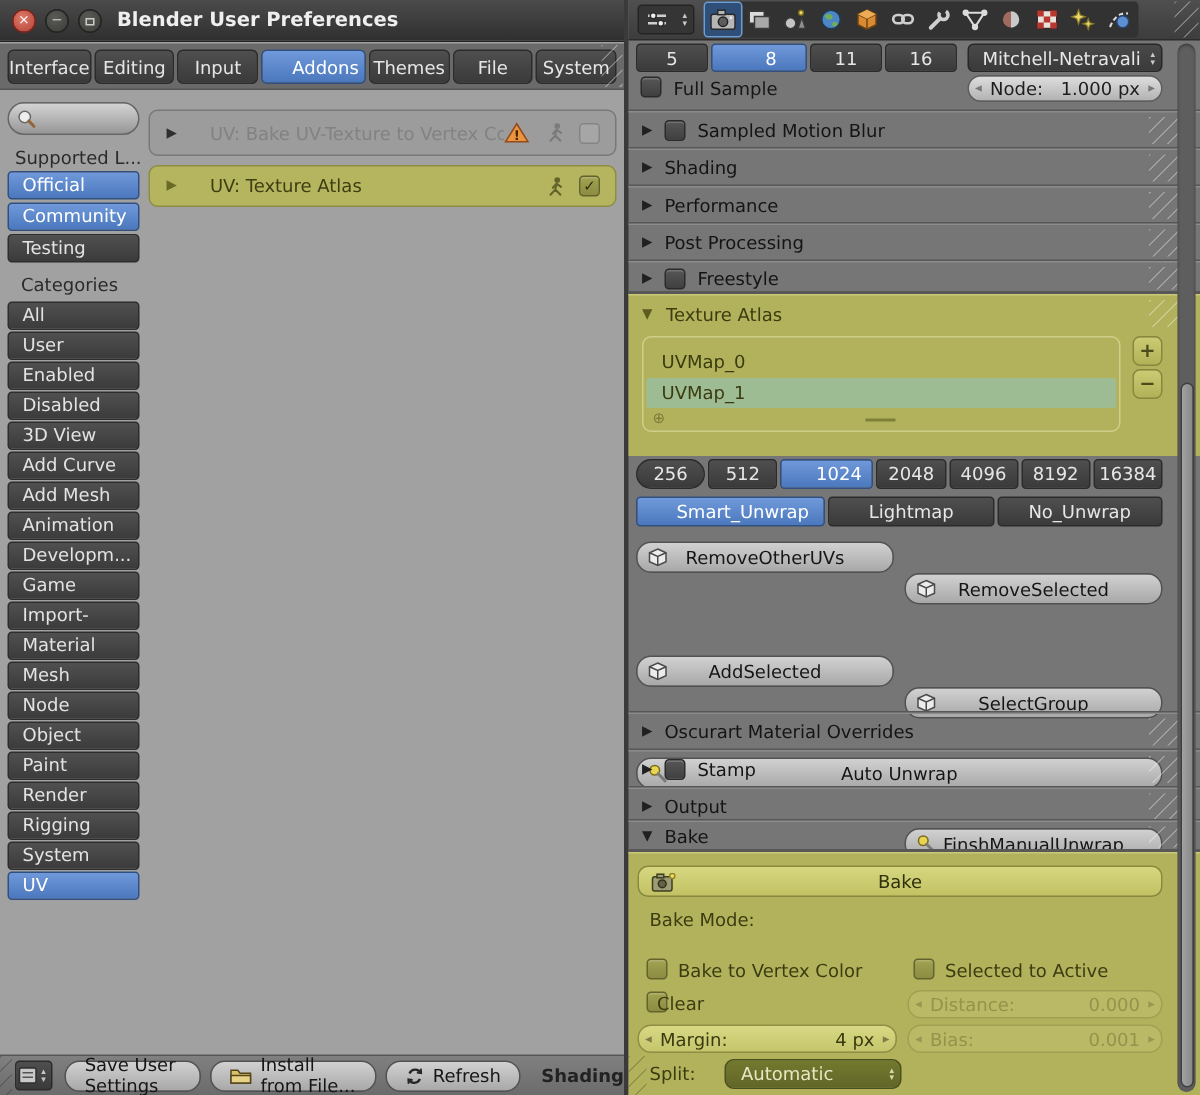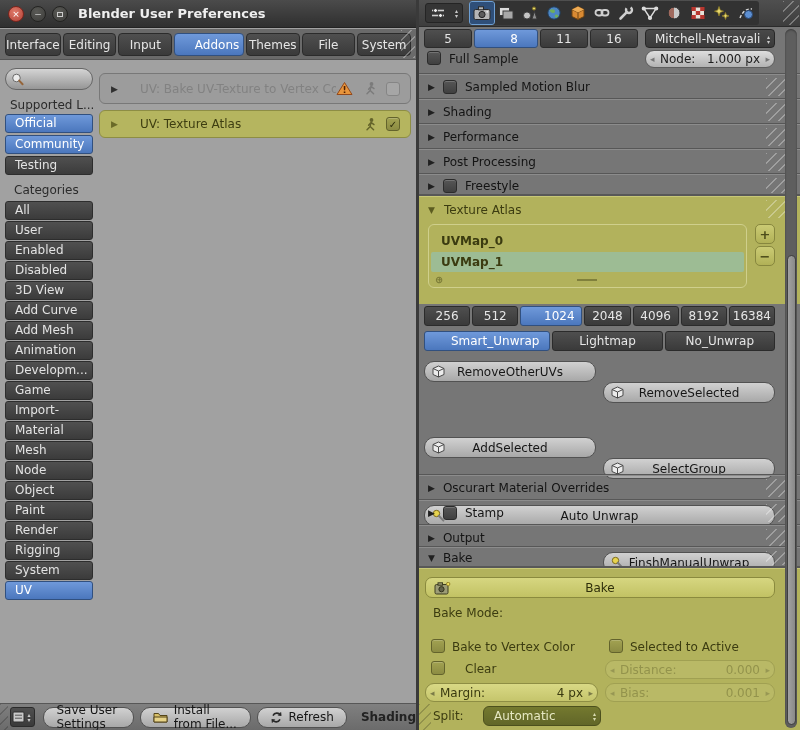--- a/index.html
+++ b/index.html
@@ -127,21 +127,21 @@
   .ddrop { background:linear-gradient(#494949,#3a3a3a); border:1px solid #272727;
            border-radius:4px; color:#e8e8e8; display:flex; align-items:center; position:absolute; }
 
   #scrolltrack { left:366px; top:2px; width:12px; height:699px; background:#5e5e5e;
                  border-radius:6px; box-shadow:inset 0 1px 2px rgba(0,0,0,.4); }
   #scrollthumb { left:1.5px; top:226px; width:9px; height:470px; border-radius:5px;
                  background:linear-gradient(90deg,#a2a2a2,#888); border:1px solid #3f3f3f;
                  position:absolute; }
 
   #atlaslist { left:9px; top:27px; width:319px; height:64px; border:1px solid #cfcf8c;
-               border-radius:6px; position:absolute;font-weight:bold; }
+               border-radius:6px; position:absolute; }
   .uvrow { position:absolute; left:2px; width:313px; height:20px; line-height:20px;
            padding-left:10px; border-radius:2px; color:#3b3b10; }
   .uvrow.sel { background:#9dbc94; }
   .pmbtn { position:absolute; left:336px; width:20px; height:20px; border-radius:5px;
            background:linear-gradient(#cbcb74,#b1b157); border:1px solid #87873e;
            color:#4c4c1a; font-weight:bold; display:flex; align-items:center;
            justify-content:center; font-size:13px; }
 </style>
 </head>
 <body>
@@ -452,21 +452,21 @@
         <div class="uvrow sel" style="top:27px;">UVMap_1</div>
         <span class="abs" style="left:6px; bottom:2px; color:#7c7c38; font-size:10px;">⊕</span>
         <span class="abs" style="left:148px; bottom:6px; width:20px; border-top:2px double #80803c;"></span>
       </div>
       <div class="pmbtn" style="top:27px;">+</div>
       <div class="pmbtn" style="top:49px;">−</div>
     </div>
 
     <div class="abs" style="left:5px; top:279px; width:351px; height:20px; display:flex; gap:2px;">
 
-    <div class="dbtn" style="flex:1;">256</div>
+    <div class="dbtn" style="flex:1;border-radius:10px;">256</div>
         <div class="dbtn" style="flex:1;">512</div>
         <div class="dbtn blue" style="flex:1;">1024</div>
         <div class="dbtn" style="flex:1;">2048</div>
         <div class="dbtn" style="flex:1;">4096</div>
         <div class="dbtn" style="flex:1;">8192</div>
         <div class="dbtn" style="flex:1;">16384</div>
       </div>
 
     <div class="abs" style="left:5px; top:304px; width:351px; height:20px; display:flex; gap:2px;">
 
@@ -568,21 +568,21 @@
       </div>
 
       <span class="abs ytxt" style="left:14px; top:37px;">Bake Mode:</span>
 
       <span class="chk olive abs" style="left:12px; top:70px;"></span>
       <span class="abs ytxt" style="left:33px; top:71px;">Bake to Vertex Color</span>
       <span class="chk olive abs" style="left:190px; top:70px;"></span>
       <span class="abs ytxt" style="left:211px; top:71px;">Selected to Active</span>
 
       <span class="chk olive abs" style="left:12px; top:92px;"></span>
-      <span class="abs ytxt" style="left:46px; top:93px;">Clear</span>
+      <span class="abs ytxt" style="left:19px; top:93px;">Clear</span>
       <div class="slider ydis" style="left:186px; top:91px; width:170px; height:19px;">
         <span class="sarr l">◂</span>
         <span class="lab">Distance:</span>
         <span class="val">0.000</span>
         <span class="sarr r">▸</span>
       </div>
 
       <div class="slider ymain" style="left:6px; top:114px; width:173px; height:19px;">
         <span class="sarr l">◂</span>
         <span class="lab">Margin:</span>

